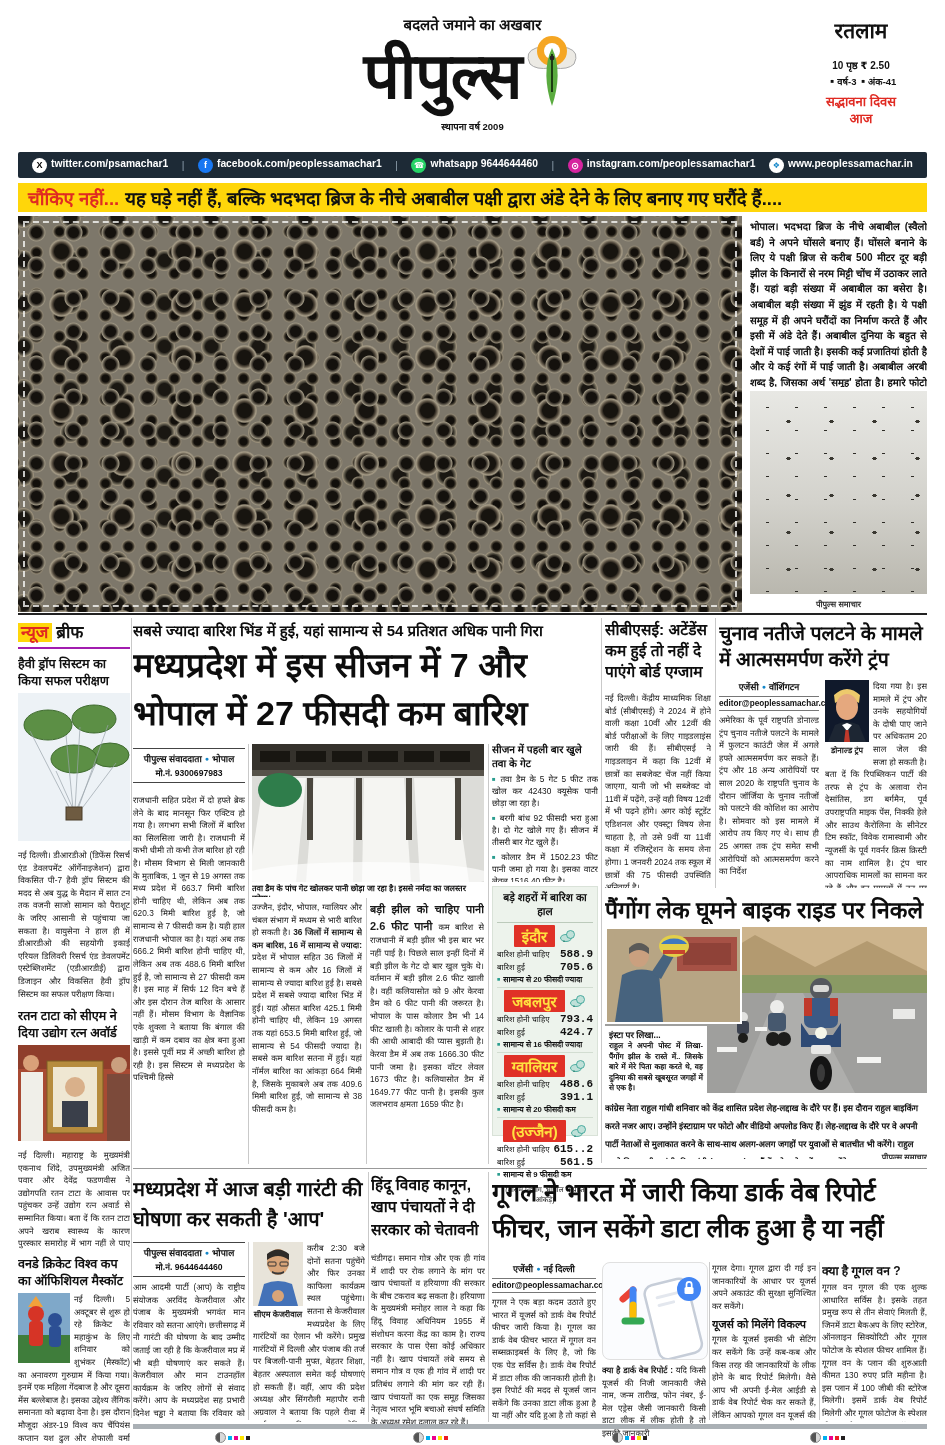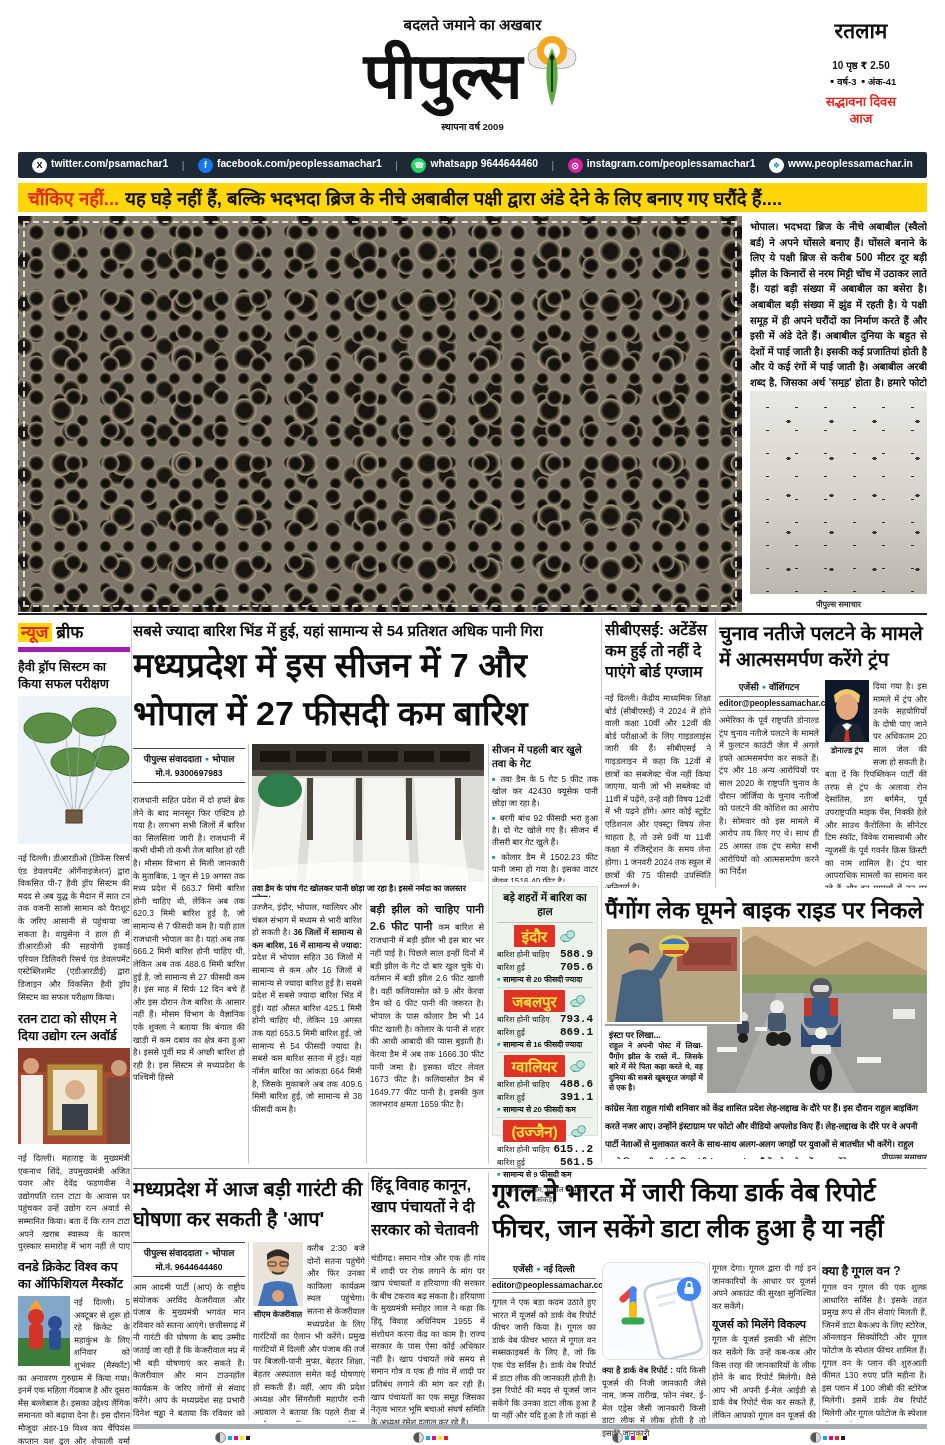--- a/index.html
+++ b/index.html
@@ -50,21 +50,21 @@
     background-position:0 0,13px 9px,7px 5px,29px 23px;
     outline:2px dashed rgba(255,255,255,.75);outline-offset:-7px;}
   .birdphoto{background-image:
       radial-gradient(ellipse 3.2px 1.6px, #2e2c27 55%, rgba(0,0,0,0) 62%),
       radial-gradient(ellipse 4.6px 2.2px, #3a3831 55%, rgba(0,0,0,0) 62%),
       linear-gradient(180deg,#e8e8e4 0%,#d3d2cc 55%,#b9b7ae 100%);
     background-size:29px 23px,43px 37px,100% 100%;background-position:3px 5px,17px 12px,0 0;}
   .leadtext{font-size:10px;font-weight:600;line-height:1.56;text-align:justify;overflow:hidden;}
   .credit{font-size:8px;font-weight:700;color:#333;}
   
-  .nbhead{font-size:17px;font-weight:800;border-bottom:5px solid #a21caf;padding-bottom:4px;}
+  .nbhead{font-size:17px;font-weight:800;border-bottom:2px solid #a21caf;padding-bottom:4px;}
   .nbhead .hl{color:#e02a22;background:#ffd60a;padding:0 3px;}
   .nbtitle{font-size:12.6px;font-weight:800;line-height:1.35;margin:7px 0 3px;overflow:hidden;}
   
   .bybox{border-top:1px solid #444;border-bottom:1px solid #444;text-align:center;padding:3px 0;overflow:hidden;}
   .byline{font-size:9px;font-weight:800;}
   .bdot::before{content:"●";color:#1386c9;font-size:7px;margin:0 3px;vertical-align:1px;}
   .phone{font-size:8.6px;font-weight:700;margin-top:2px;}
   .email{font-size:8.2px;font-weight:800;border-top:1px solid #777;border-bottom:1px solid #777;padding:2px 0;text-align:center;}
   .capt{font-size:8px;font-weight:700;line-height:1.3;overflow:hidden;}
   
@@ -307,21 +307,21 @@
             <circle cx="10.5" cy="4.5" r="4" fill="#bfe0d8" stroke="#2a9d8f" stroke-width="0.8"></circle>
             <path d="M4 10 q-1.5 2 0 2 q1.5 0 0 -2" fill="#1f7a6d"></path>
           </svg>
         </div>
       <div class="rt-row">
           <span>बारिश होनी चाहिए</span>
           <span class="rt-val">793.4</span>
         </div>
       <div class="rt-row">
           <span>बारिश हुई</span>
-          <span class="rt-val">869.1</span>
+          <span class="rt-val">424.7</span>
         </div>
       <div class="rt-note">सामान्य से 16 फीसदी ज्यादा</div>
     </div>
 
     <div class="rt-city">
       <div class="rt-ribbon-row">
           <span class="rt-ribbon">ग्वालियर</span>
         <svg width="16" height="12" viewBox="0 0 16 12">
             <ellipse cx="6" cy="8" rx="5.5" ry="3.5" fill="#bfe0d8" stroke="#2a9d8f" stroke-width="0.8"></ellipse>
             <circle cx="10.5" cy="4.5" r="4" fill="#bfe0d8" stroke="#2a9d8f" stroke-width="0.8"></circle>

